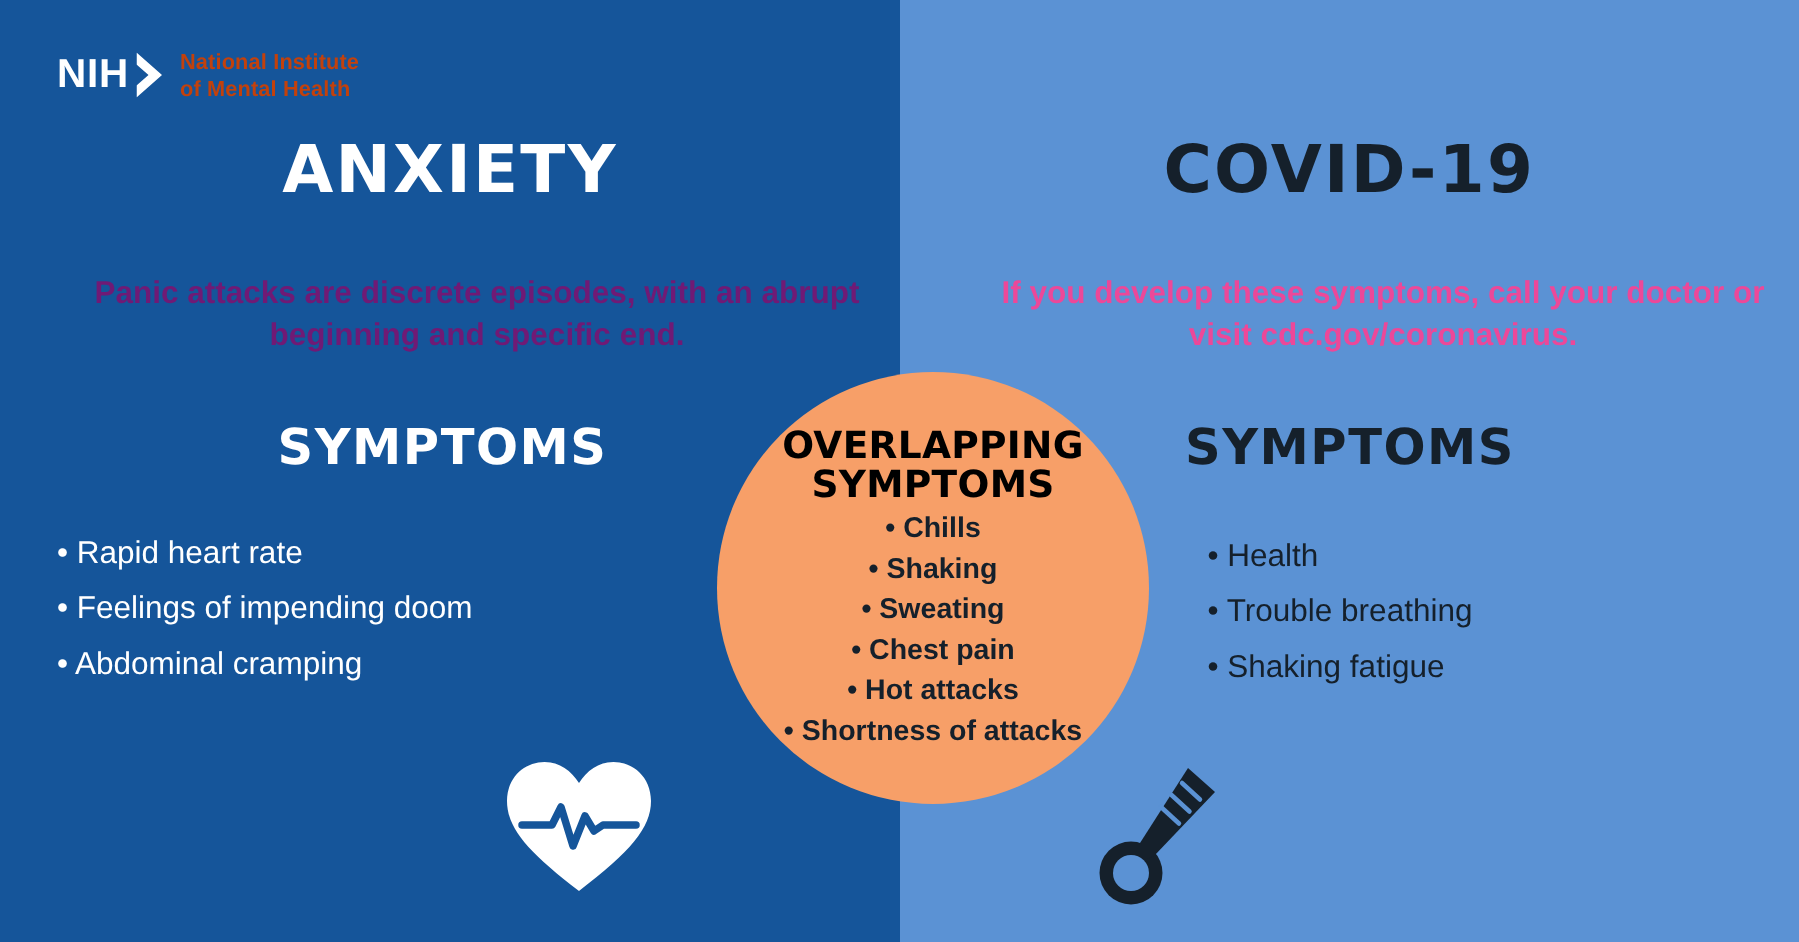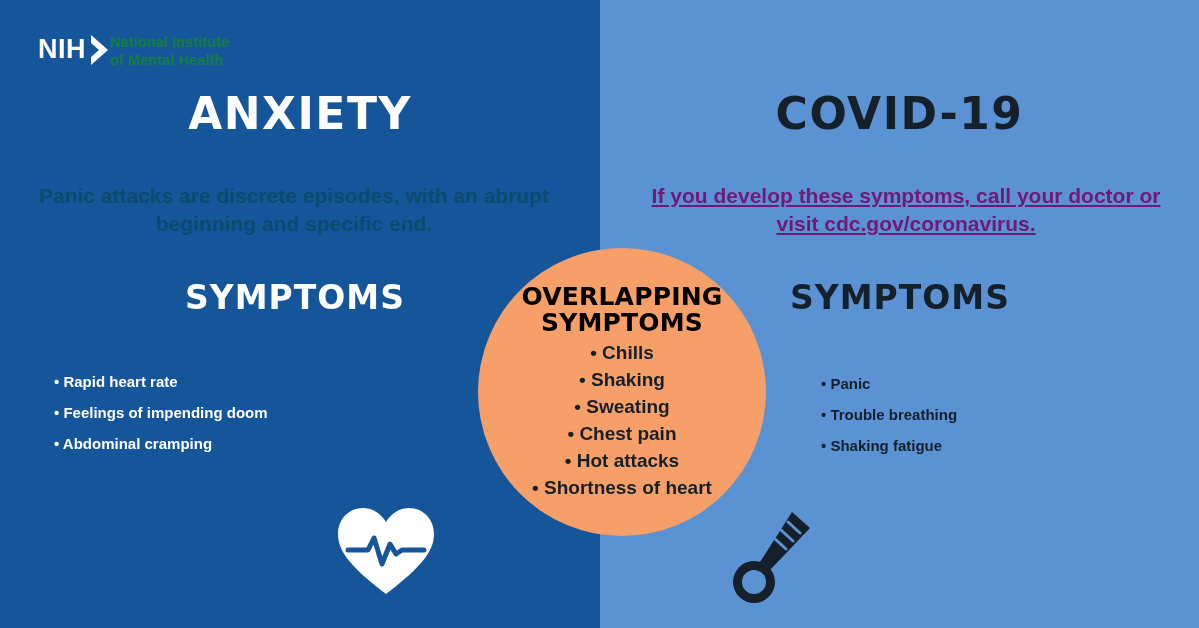--- a/index.html
+++ b/index.html
@@ -32,20 +32,21 @@
     background: #5b92d4;
   }
 
   
   .nih-logo {
     position: absolute;
     left: 38px;
     top: 28px;
     display: flex;
     align-items: center;
+    gap: 10px;
   }
   .nih-mark {
     position: relative;
     width: 72px;
     height: 46px;
   }
   .nih-mark .nih-text {
     position: absolute;
     left: 0;
     top: 6px;
@@ -56,21 +57,21 @@
     color: #ffffff;
   }
   .nih-mark .chev {
     position: absolute;
     right: 2px;
     top: 7px;
     width: 17px;
     height: 30px;
   }
   .nih-logo-words {
-    color: #15803d;
+    color: #c2410c;
     font-size: 14.5px;
     font-weight: bold;
     line-height: 1.25;
     letter-spacing: 0.1px;
   }
 
   
   .title {
     position: absolute;
     text-align: center;
@@ -93,31 +94,30 @@
   }
 
   .lede {
     position: absolute;
     text-align: center;
     font-size: 21px;
     font-weight: bold;
     line-height: 1.35;
   }
   .lede-left {
-    left: 24px;
-    width: 540px;
-    top: 182px;
-    color: #0c4a6e;
-  }
-  .lede-right {
-    left: 636px;
+    left: 48px;
     width: 540px;
     top: 182px;
     color: #701a75;
-    text-decoration: underline;
+  }
+  .lede-right {
+    left: 652px;
+    width: 540px;
+    top: 182px;
+    color: #ec4899;
   }
 
   .symptoms-head {
     position: absolute;
     text-align: center;
     font-family: "DejaVu Sans", sans-serif;
     font-weight: bold;
     font-size: 33px;
     letter-spacing: 1px;
   }
@@ -130,25 +130,25 @@
   .symptoms-head-right {
     left: 640px;
     width: 520px;
     top: 278px;
     color: #15202b;
   }
 
   
   .list {
     position: absolute;
-    margin: 16px;
+    margin: 0;
     padding: 0;
     list-style: none;
-    font-size: 15px;
-    font-weight: bold;
+    font-size: 21px;
+    font-weight: normal;
     line-height: 1.0;
   }
   .list li {
     margin-bottom: 16px;
     white-space: nowrap;
   }
   .list-left {
     left: 38px;
     top: 358px;
     color: #ffffff;
@@ -245,37 +245,37 @@
   <div class="symptoms-head symptoms-head-left">SYMPTOMS</div>
   <div class="symptoms-head symptoms-head-right">SYMPTOMS</div>
 
   <ul class="list list-left">
     <li>• Rapid heart rate</li>
     <li>• Feelings of impending doom</li>
     <li>• Abdominal cramping</li>
   </ul>
 
   <ul class="list list-right">
-    <li>• Panic</li>
+    <li>• Health</li>
     <li>• Trouble breathing</li>
     <li>• Shaking fatigue</li>
   </ul>
 
   <div class="overlap">
     <div class="overlap-title">
       <div>OVERLAPPING</div>
       <div>SYMPTOMS</div>
     </div>
     <ul class="overlap-list">
       <li>• Chills</li>
       <li>• Shaking</li>
       <li>• Sweating</li>
       <li>• Chest pain</li>
       <li>• Hot attacks</li>
-      <li>• Shortness of heart</li>
+      <li>• Shortness of attacks</li>
     </ul>
   </div>
 
   <svg class="heart-icon" viewBox="0 0 100 90">
     <path d="M50 88 C 16 62, 2 46, 2 28 C 2 12, 14 2, 27 2 C 37 2, 45 8, 50 16 C 55 8, 63 2, 73 2 C 86 2, 98 12, 98 28 C 98 46, 84 62, 50 88 Z" fill="#ffffff"></path>
     <path d="M12 44 L32 44 L38 32 L46 58 L54 38 L60 48 L66 44 L88 44" fill="none" stroke="#15559a" stroke-width="5" stroke-linejoin="round" stroke-linecap="round"></path>
   </svg>
 
   <svg class="thermo-icon" viewBox="0 0 92 100">
     <circle cx="28" cy="74" r="21" fill="#15202b"></circle>

